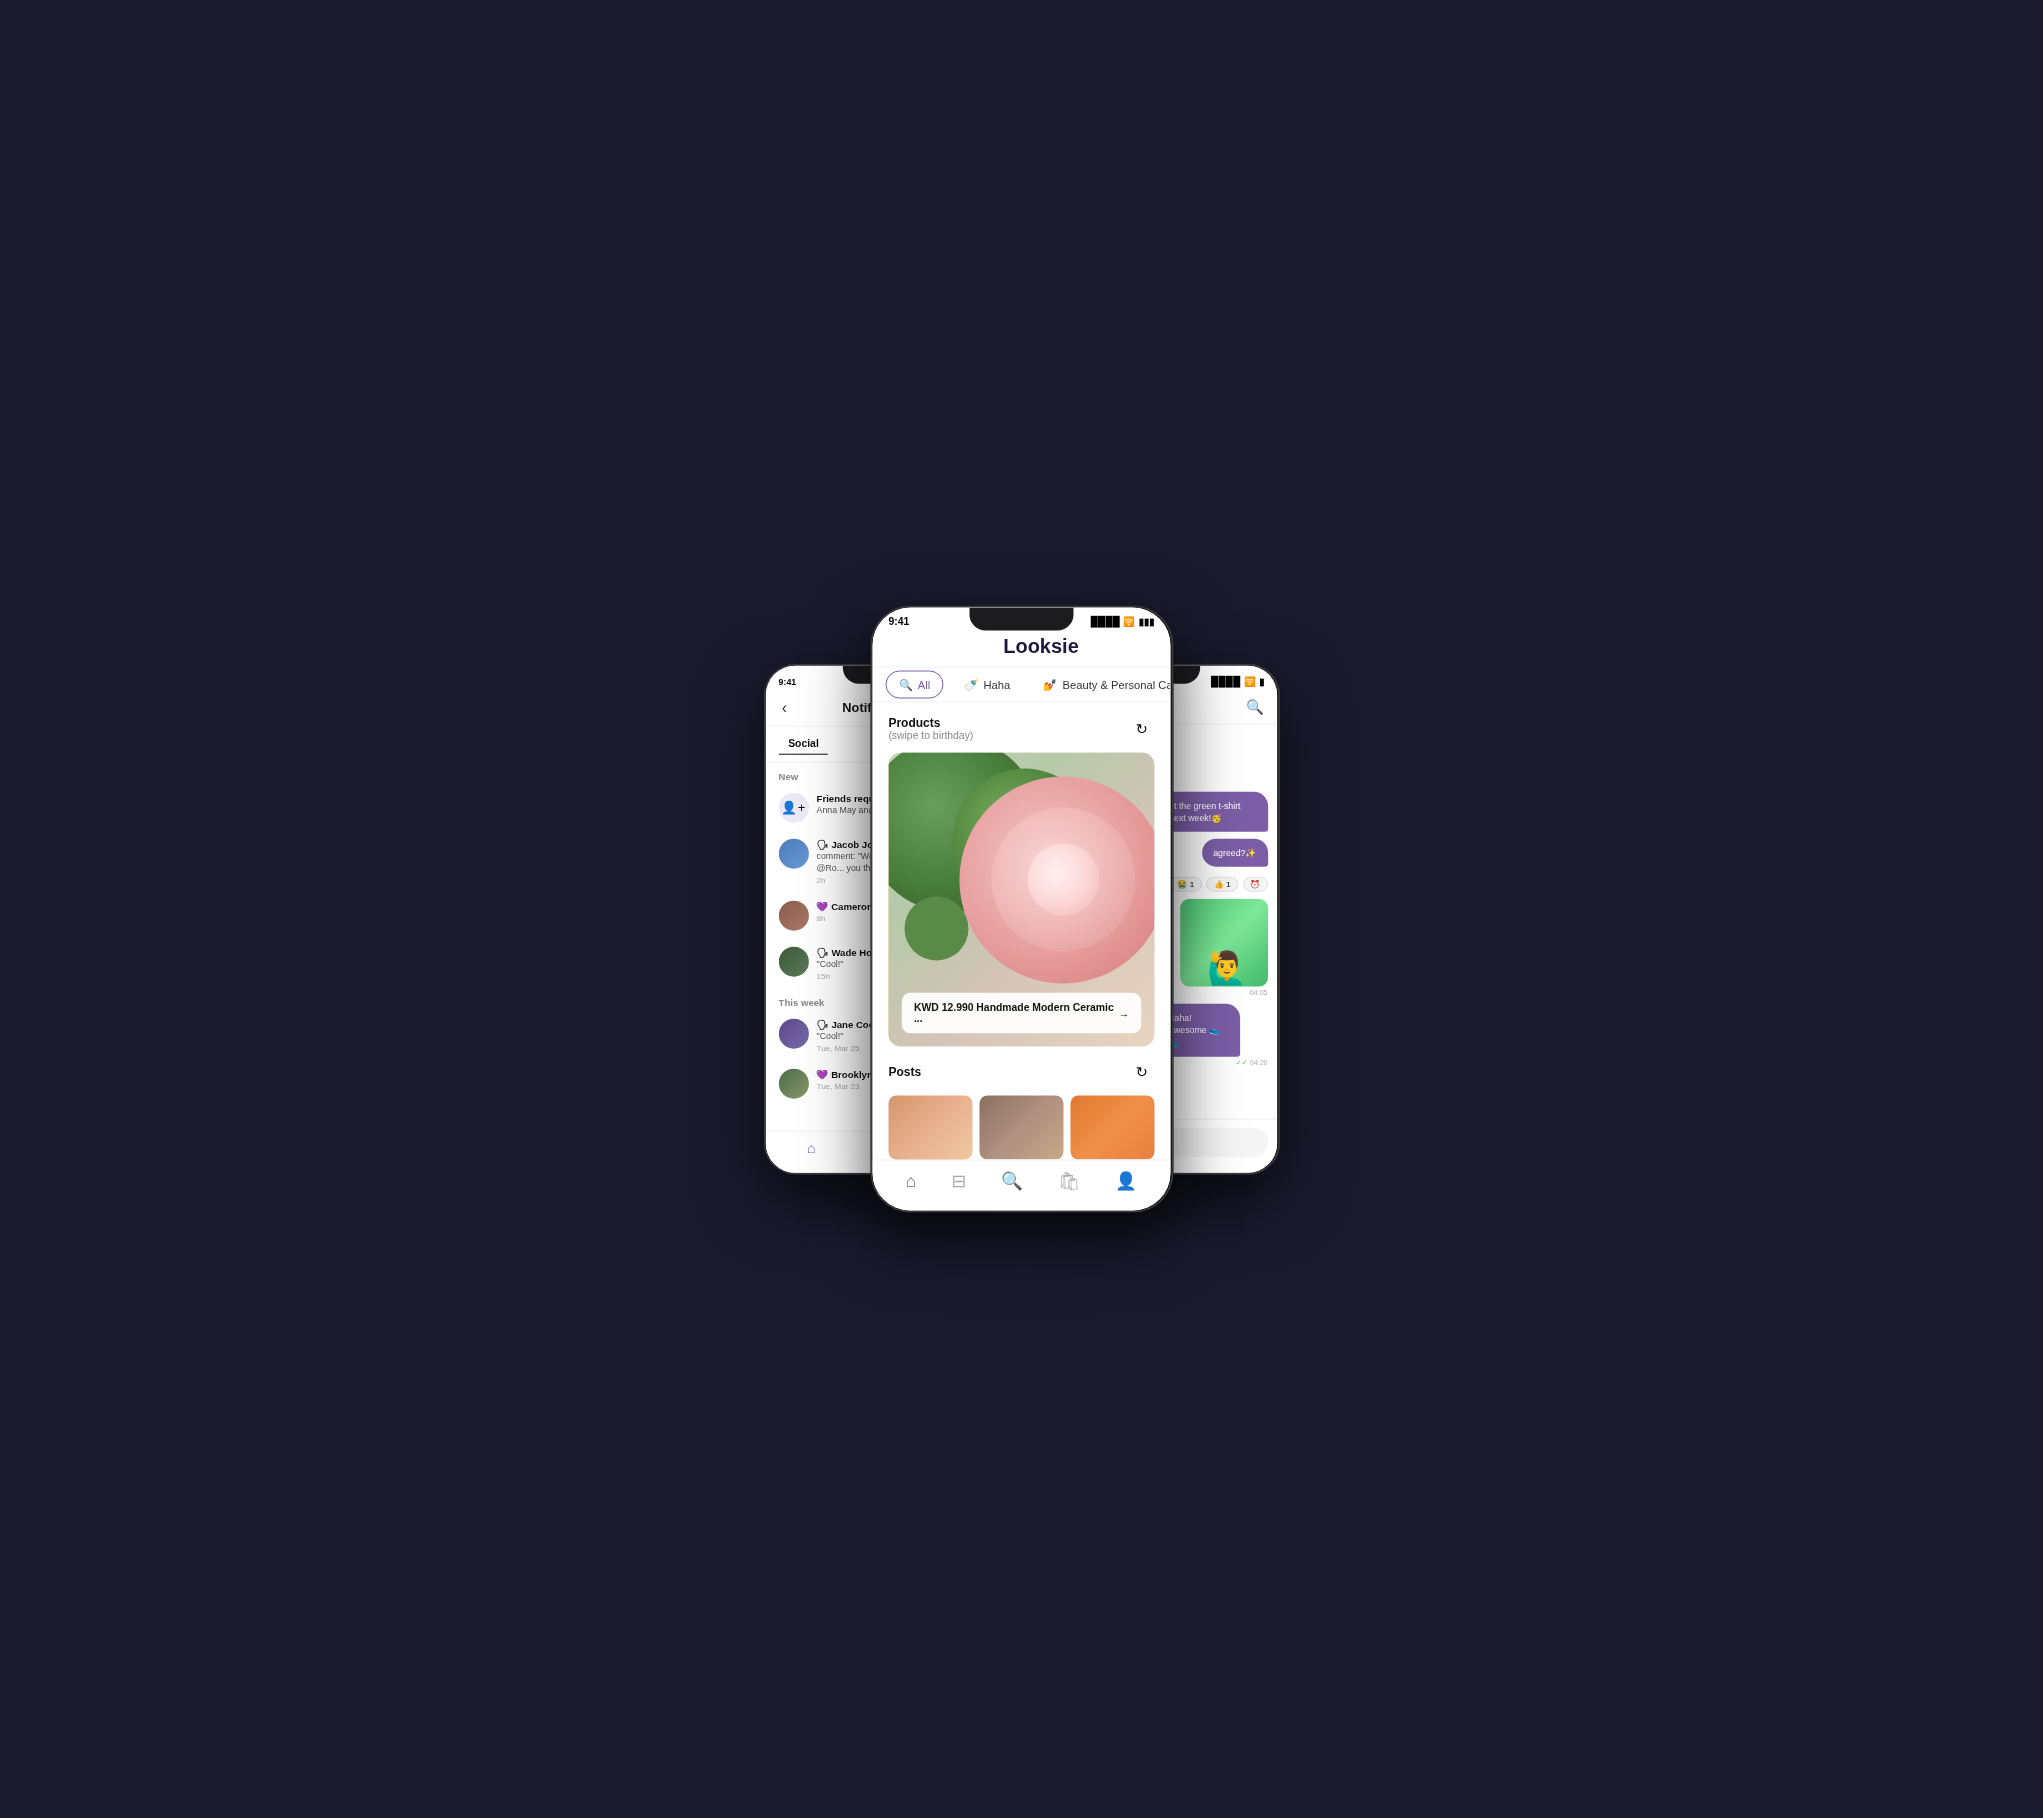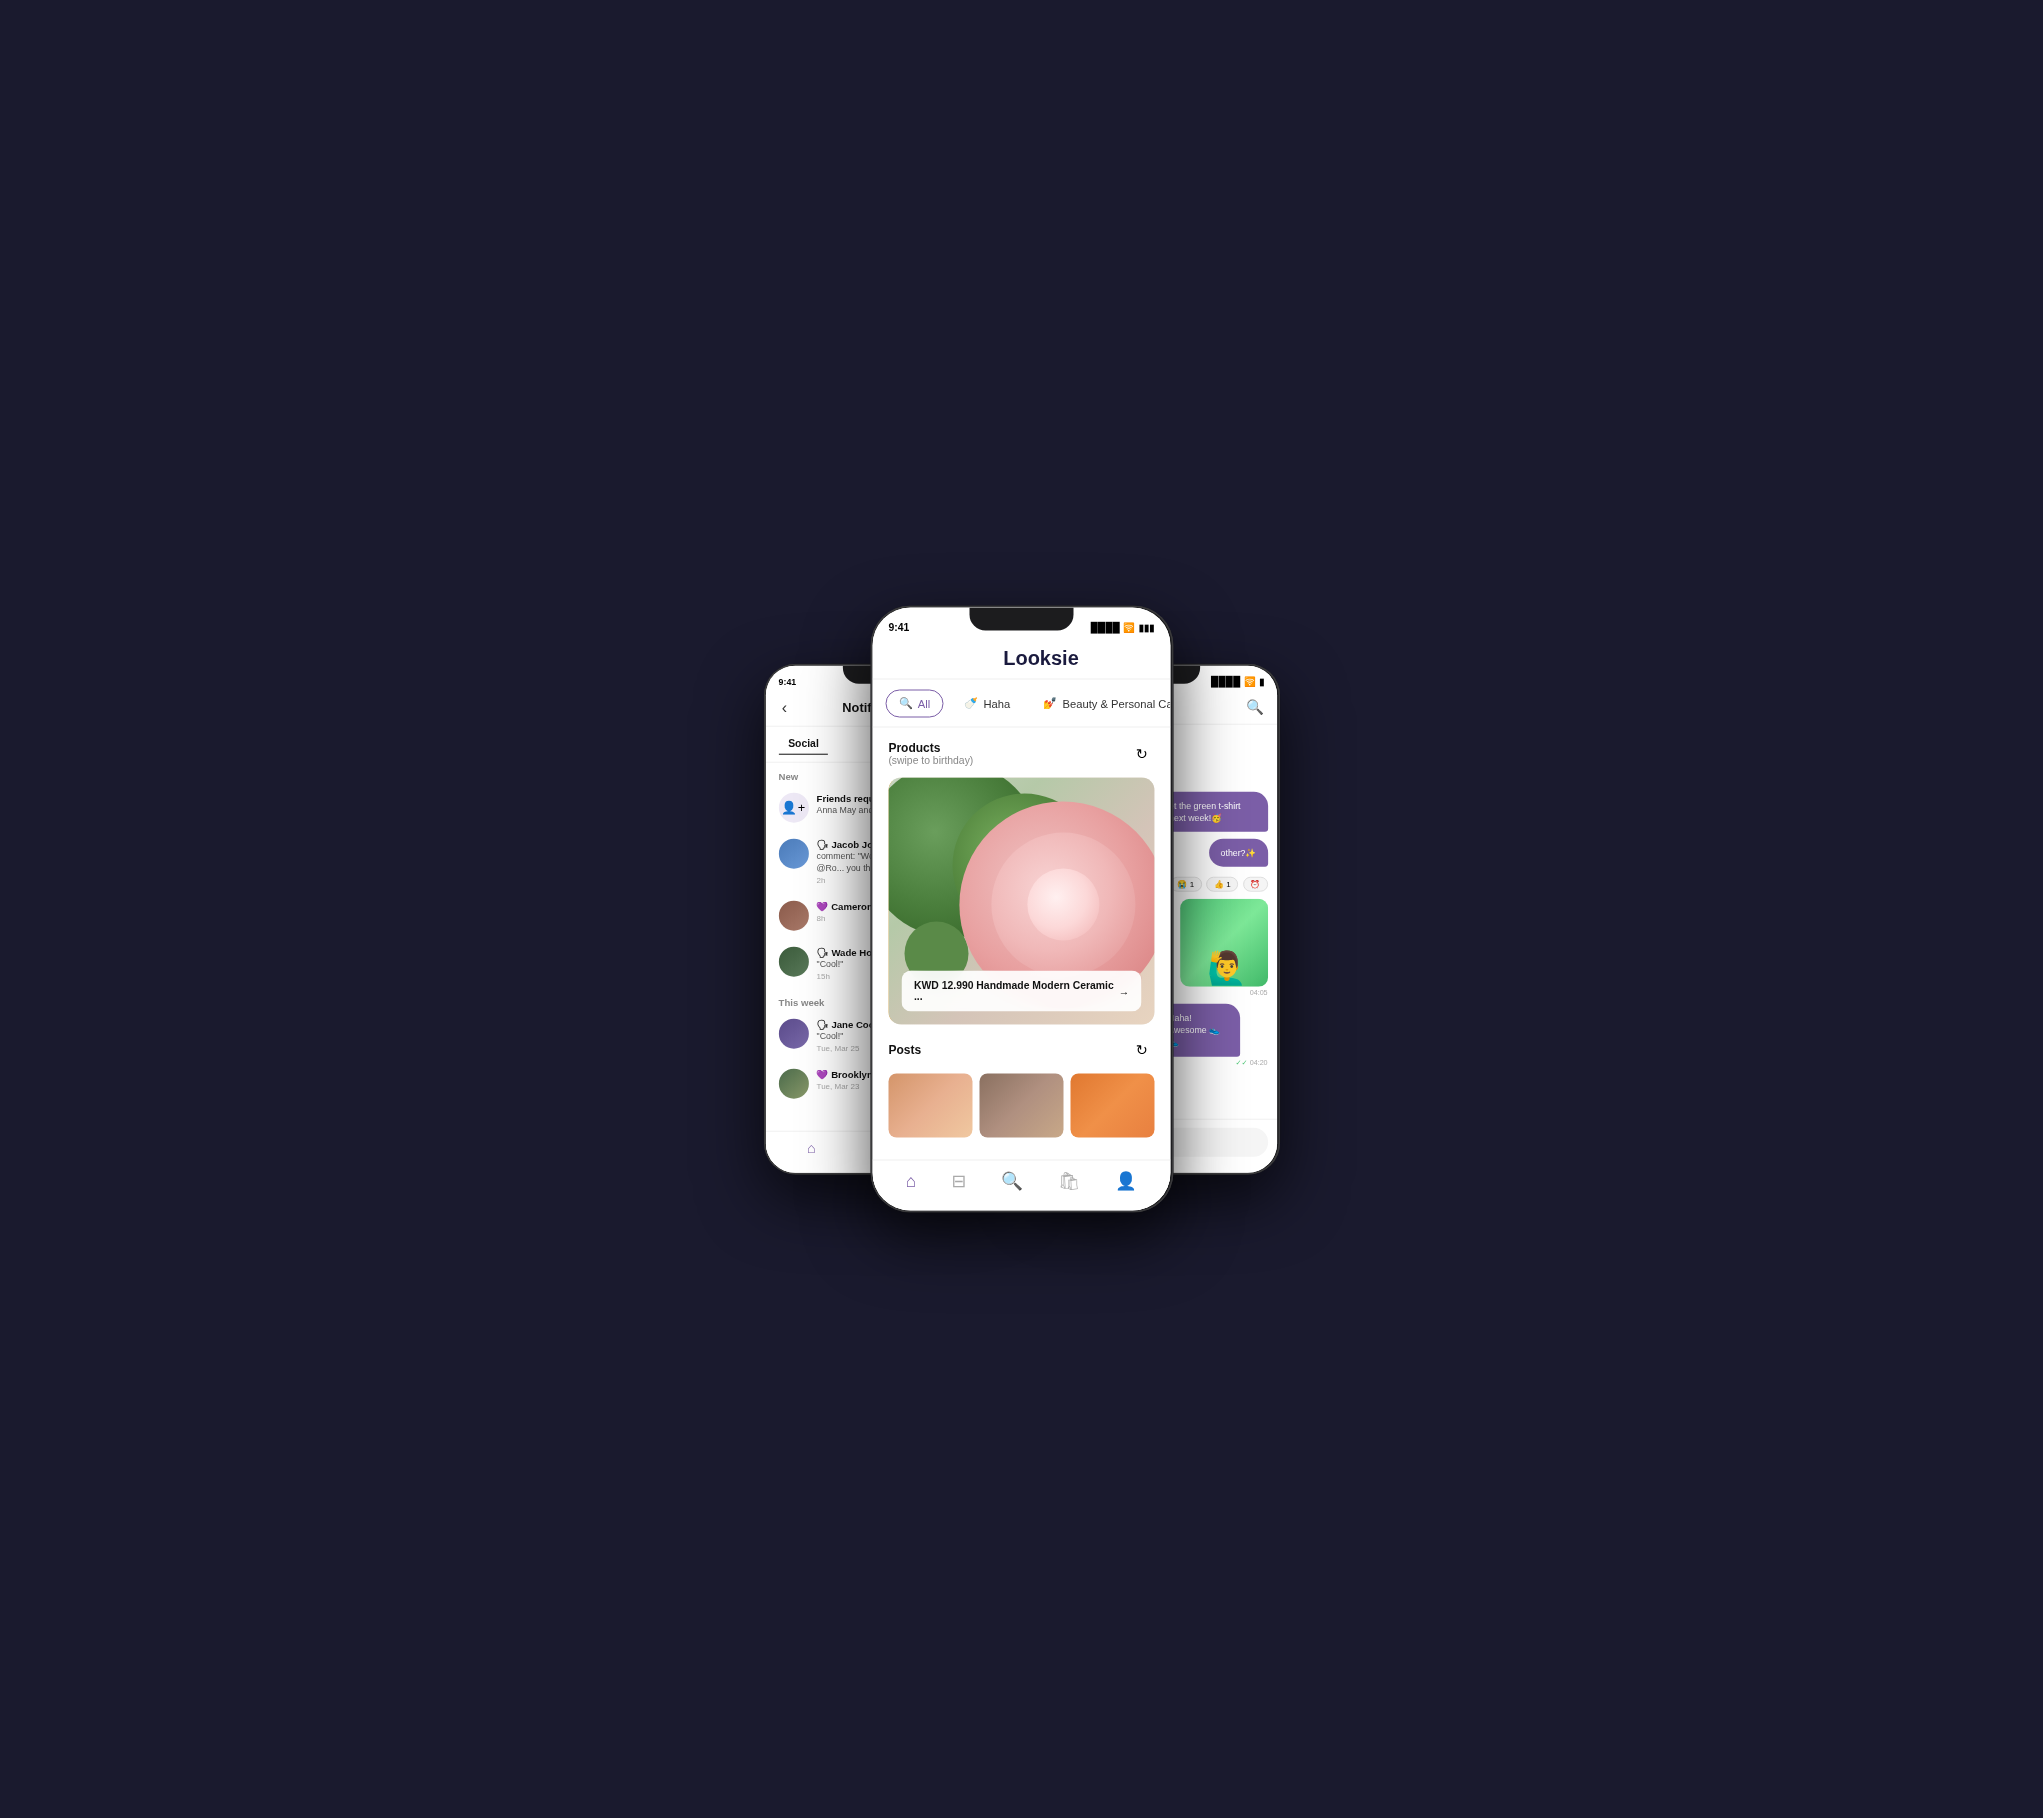--- a/index.html
+++ b/index.html
@@ -196,21 +196,21 @@
       justify-content: center;
       font-size: 14.4px;
       cursor: pointer;
     }
 
     .product-card {
       position: relative;
       margin: 0 16px;
       border-radius: 12.8px;
       overflow: hidden;
-      height: 247px;
+      height: 294px;
       background: #e8e0d5;
       flex-shrink: 0;
     }
 
     
     .ceramic-bg {
       width: 100%;
       height: 100%;
       background: linear-gradient(135deg, #c8d5c0 0%, #b5c9a8 30%, #d4c4b8 60%, #e8d4c0 100%);
       position: relative;
@@ -756,21 +756,21 @@
           </div>
 
           <div class="msg-right">
             <div class="msg-bubble msg-bubble-purple">
               <span>azing! Let's get the green t-shirt ay's birthday next week!🥳</span>
             </div>
           </div>
 
           <div class="msg-right">
             <div class="msg-bubble msg-bubble-purple">
-              <span>other?✨</span>
+              <span>agreed?✨</span>
             </div>
           </div>
 
           <div class="msg-right">
             <div class="reaction-row">
               <div class="reaction-pill">😁 <span>1</span></div>
               <div class="reaction-pill">😭 <span>1</span></div>
               <div class="reaction-pill">👍 <span>1</span></div>
               <div class="reaction-pill">⏰</div>
             </div>

